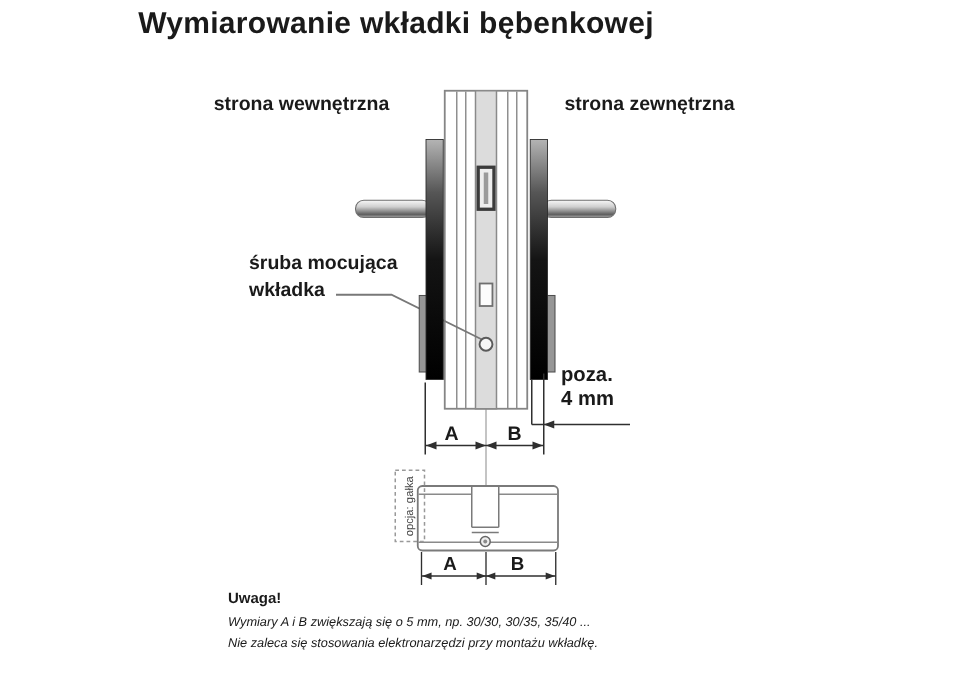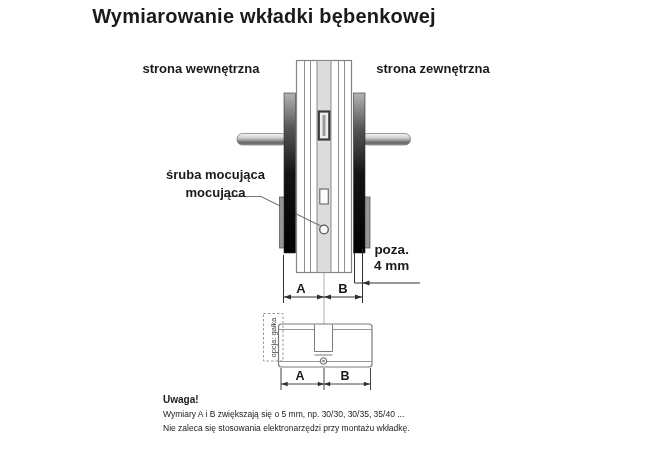--- a/index.html
+++ b/index.html
@@ -6,21 +6,21 @@
   #stage {
     position: relative;
     width: 528px;
     height: 450px;
     background: #ffffff;
     font-family: "Liberation Sans", sans-serif;
     color: #1a1a1a;
     overflow: hidden;
   }
   #drawing { position: absolute; left: 0; top: 0; }
-  .lbl { position: absolute; font-weight: bold; color: #1a1a1a; white-space: nowrap; text-align: center; }
+  .lbl { position: absolute; font-weight: bold; color: #1a1a1a; white-space: nowrap; }
   .title {
     left: 0; right: 0; top: 5px;
     text-align: center;
     font-size: 20px;
     font-weight: bold;
     letter-spacing: 0.2px;
   }
   .side-label { top: 61px; font-size: 13px; }
   .side-label.inner { left: 140px; width: 122px; text-align: center; }
   .side-label.outer { left: 372px; width: 122px; text-align: center; }
@@ -35,23 +35,23 @@
     position: absolute; left: 263px; top: 313px; width: 20px; height: 48px;
     display: flex; align-items: center; justify-content: center;
   }
   .knob-box span {
     transform: rotate(-90deg);
     white-space: nowrap;
     font-size: 7.5px;
     font-weight: normal;
     color: #444444;
   }
-  .note { position: absolute; left: 163px; top: 393px; font-size: 8.5px; color: #1a1a1a; }
+  .note { position: absolute; left: 152px; top: 393px; font-size: 8.5px; color: #1a1a1a; }
   .note .note-heading { font-weight: bold; font-size: 10px; line-height: 14px; }
-  .note .note-line { font-weight: normal; line-height: 14px; }
+  .note .note-line { font-weight: normal; line-height: 14px; font-style: italic; }
 </style>
 </head>
 <body>
 
 <div id="stage">
 
   <svg id="drawing" width="650" height="450" viewBox="0 0 650 450">
     <defs>
       <linearGradient id="gradShield" x1="0" y1="0" x2="0" y2="1">
         <stop offset="0" stop-color="#b4b4b4"></stop>
@@ -145,21 +145,21 @@
     </g>
   </svg>
 
   <div class="lbl title">Wymiarowanie wkładki bębenkowej</div>
 
   <div class="lbl side-label outer">strona zewnętrzna</div>
   <div class="lbl side-label inner">strona wewnętrzna</div>
 
   <div class="lbl screw-label">
     <div>śruba mocująca</div>
-    <div>mocująca</div>
+    <div>wkładka</div>
   </div>
 
   <div class="lbl max-label">
     <div>poza.</div>
     <div>4 mm</div>
   </div>
 
   <div class="lbl dim dim-a-main">A</div>
   <div class="lbl dim dim-b-main">B</div>
 

